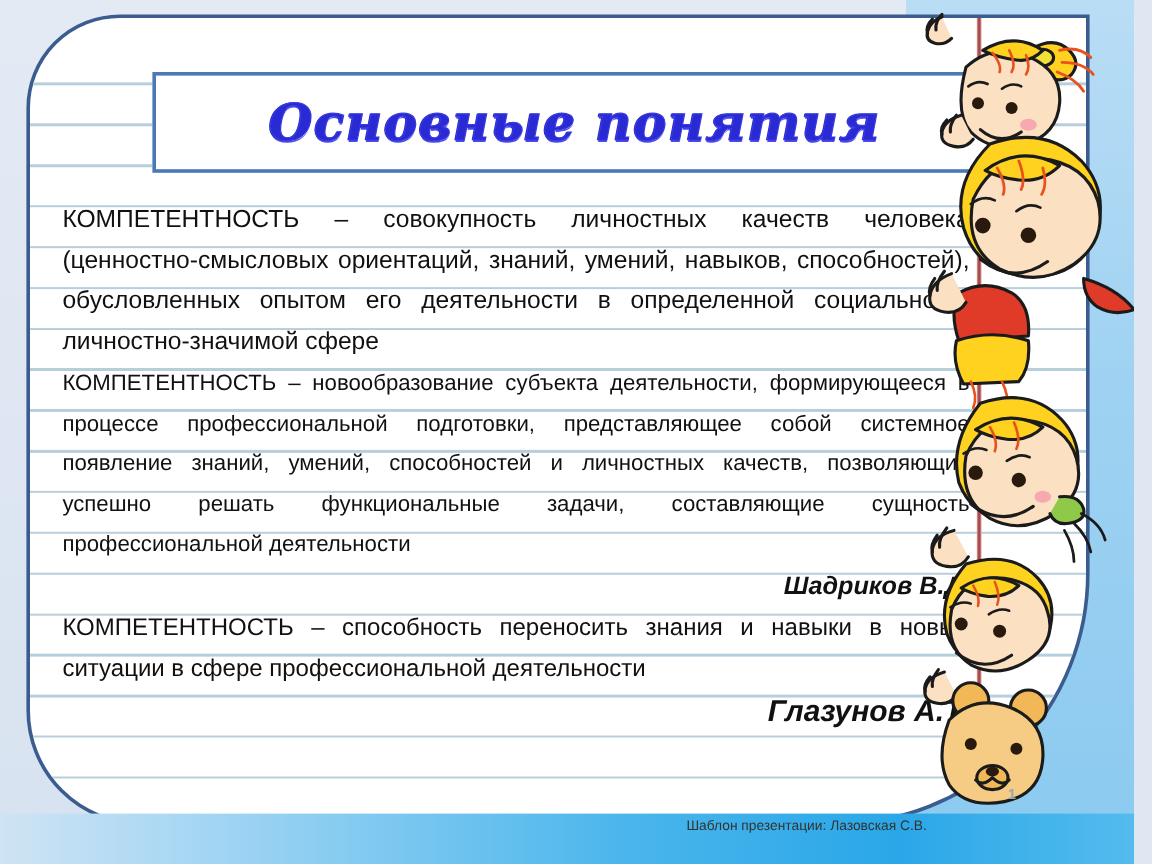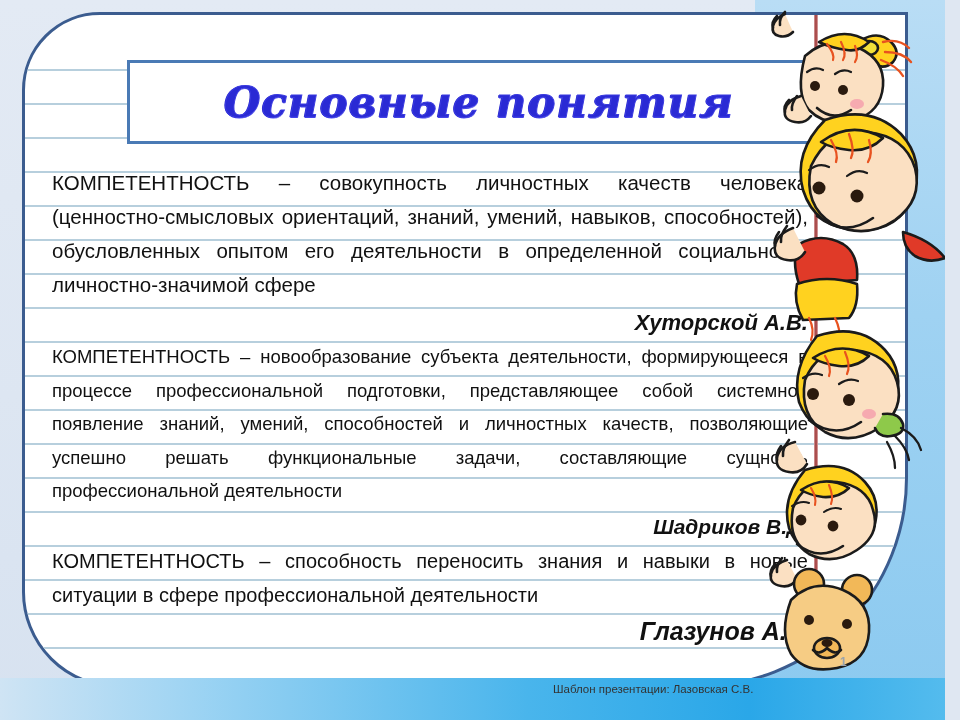--- a/index.html
+++ b/index.html
@@ -96,21 +96,21 @@
   .attrib{
     text-align:right;font-style:italic;font-weight:600;
     color:#111;
   }
   .a1{font-size:22px;line-height:34px;margin-top:4px;}
   .a2{font-size:21px;line-height:34px;margin-top:2px;}
   .a3{font-size:25px;line-height:34px;margin-top:2px;}
 
   
   .footer-note{
-    position:absolute;left:553px;top:683px;z-index:9;
+    position:absolute;left:572px;top:683px;z-index:9;
     font-size:11.5px;color:#333;white-space:nowrap;
   }
   .slide-num{
     position:absolute;left:840px;top:655px;z-index:9;
     font-size:12px;color:#9aa4ad;font-weight:700;
   }
 
   
   .kids{position:absolute;right:0;top:0;width:180px;height:700px;z-index:8;}
   .kids svg{display:block;}
@@ -127,21 +127,20 @@
     <div class="margin-line"></div>
   </div>
 
   <div class="title-box">
     <span class="title-text">Основные понятия</span>
   </div>
 
   <div class="content">
 
     <p class="para p1"><b>КОМПЕТЕНТНОСТЬ</b><span> – </span><span>совокупность личностных качеств человека (ценностно-смысловых ориентаций, знаний, умений, навыков, способностей), обусловленных опытом его деятельности в определенной социально и личностно-значимой сфере</span></p>
-    <div class="attrib a1">Хуторской А.В.</div>
 
     <p class="para p2"><b>КОМПЕТЕНТНОСТЬ</b><span> – </span><span>новообразование субъекта деятельности, формирующееся в процессе профессиональной подготовки, представляющее собой системное появление знаний, умений, способностей и личностных качеств, позволяющие успешно решать функциональные задачи, составляющие сущность профессиональной деятельности</span></p>
     <div class="attrib a2">Шадриков В.Д.</div>
 
     <p class="para p3"><b>КОМПЕТЕНТНОСТЬ</b><span> – </span><span>способность переносить знания и навыки в новые ситуации в сфере профессиональной деятельности</span></p>
     <div class="attrib a3">Глазунов А.Т.</div>
 
   </div>
 
   <div class="kids">

